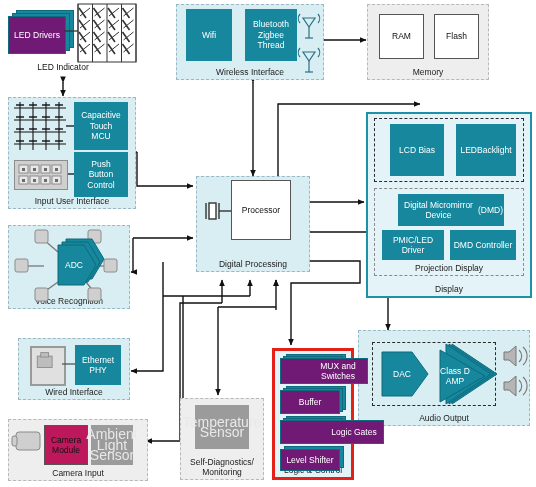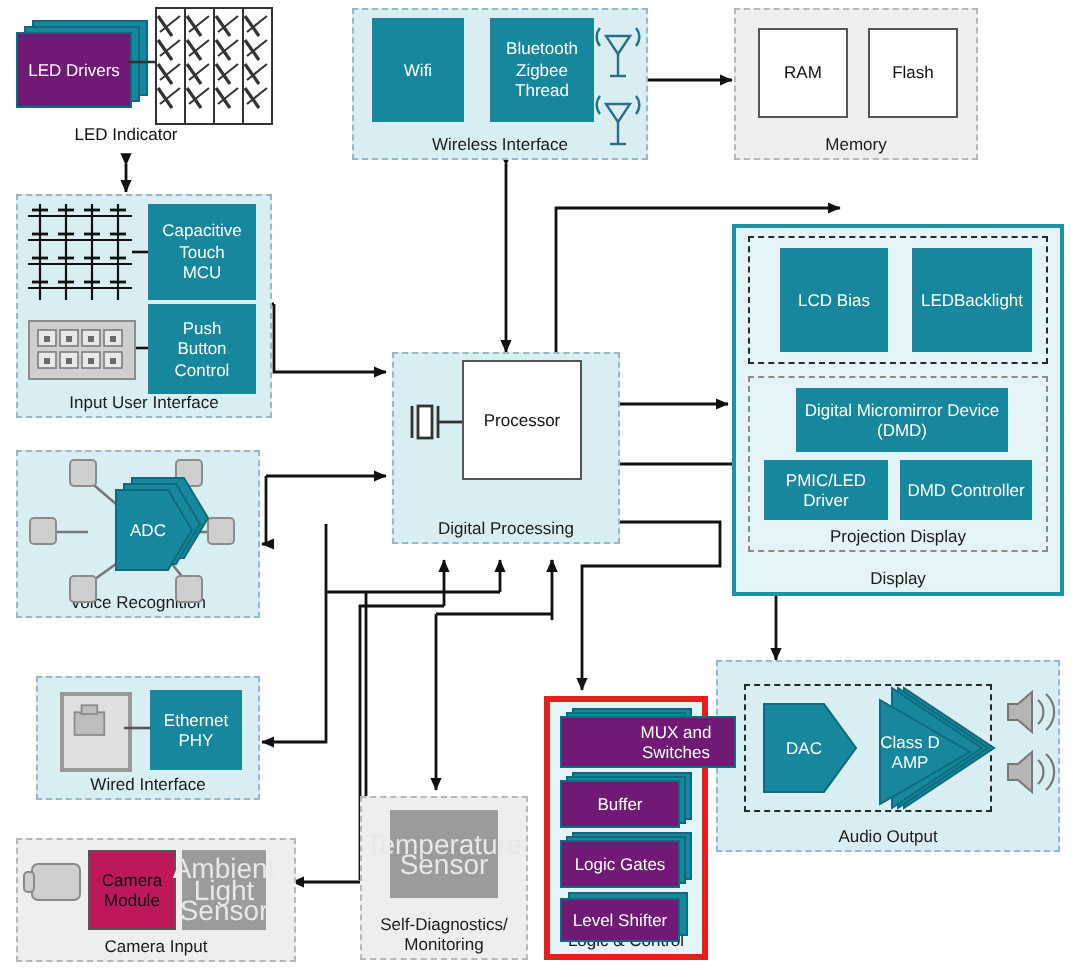--- a/index.html
+++ b/index.html
@@ -383,21 +383,21 @@
     <span>LCD Bias</span>
   </div>
   <div class="tb" style="left:456px;top:124px;width:60px;height:52px;flex-direction:row;">
     <span>LED</span>
     <span>Backlight</span>
   </div>
 
   <div class="dash light" style="left:374px;top:188px;width:150px;height:88px;">
     <div class="grp-label">Projection Display</div>
   </div>
-  <div class="tb" style="left:398px;top:194px;width:106px;height:32px;flex-direction:column;">
+  <div class="tb" style="left:398px;top:194px;width:106px;height:32px;flex-direction:row;">
     <span>Digital Micromirror Device</span>
     <span>(DMD)</span>
   </div>
   <div class="tb" style="left:382px;top:230px;width:62px;height:30px;flex-direction:column;">
     <span>PMIC/LED</span>
     <span>Driver</span>
   </div>
   <div class="tb" style="left:450px;top:230px;width:66px;height:30px;">
     <span>DMD Controller</span>
   </div>
@@ -446,21 +446,21 @@
   <div class="stack" style="left:280px;top:386px;width:66px;height:26px;">
     <div class="sh" style="left:6px;top:0;width:58px;height:22px;"></div>
     <div class="sh" style="left:3px;top:2px;width:58px;height:22px;"></div>
     <div class="face" style="left:0;top:4px;width:58px;height:22px;">
       <span>Buffer</span>
     </div>
   </div>
   <div class="stack" style="left:280px;top:416px;width:66px;height:26px;">
     <div class="sh" style="left:6px;top:0;width:58px;height:22px;"></div>
     <div class="sh" style="left:3px;top:2px;width:58px;height:22px;"></div>
-    <div class="face" style="left:0;top:4px;width:58px;height:22px;">
+    <div class="face" style="left:0;top:4px;width:58px;height:22px;padding-left:44px;">
       <span>Logic Gates</span>
     </div>
   </div>
   <div class="stack" style="left:280px;top:446px;width:66px;height:24px;">
     <div class="sh" style="left:4px;top:0;width:58px;height:20px;"></div>
     <div class="face" style="left:0;top:3px;width:58px;height:20px;">
       <span>Level Shifter</span>
     </div>
   </div>
 

